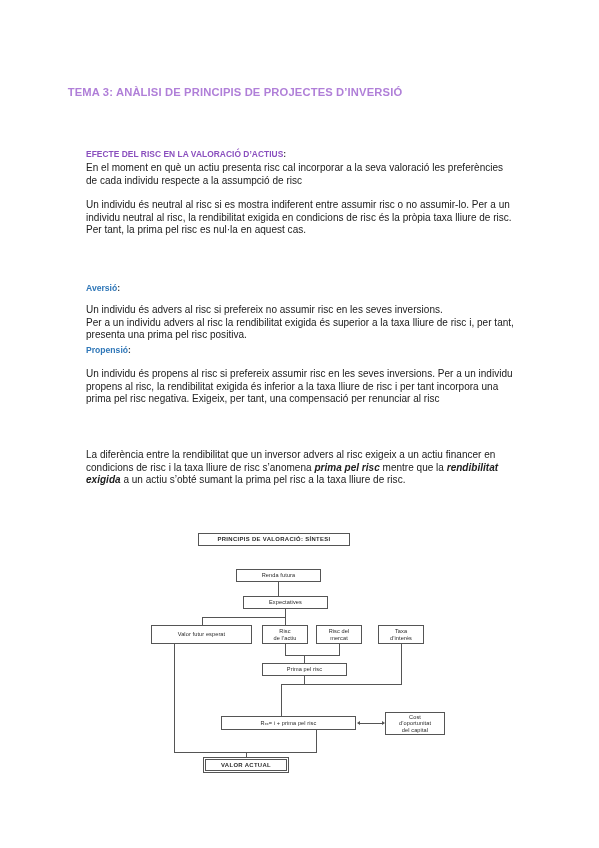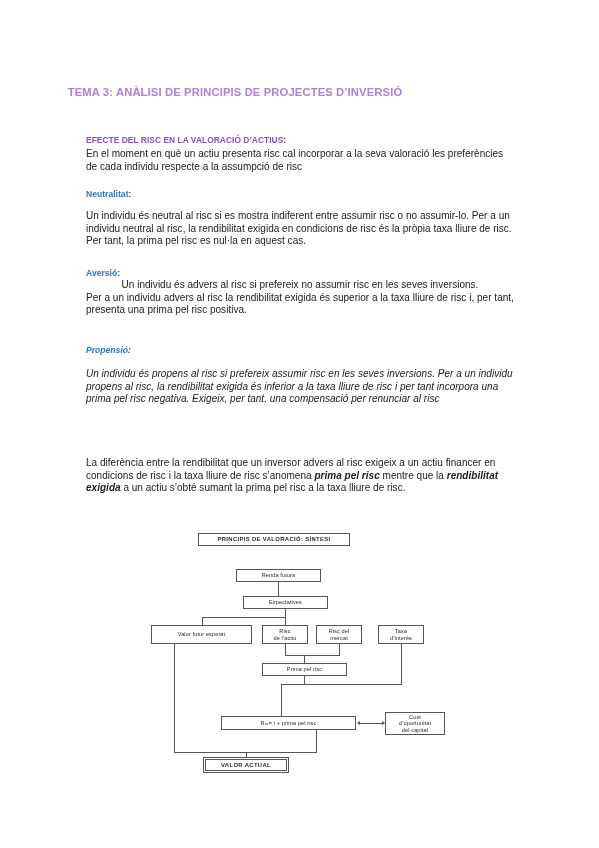--- a/index.html
+++ b/index.html
@@ -125,43 +125,42 @@
 </style>
 </head>
 <body>
 
 <div class="page">
 
   <h1 class="doc-title">TEMA 3: ANÀLISI DE PRINCIPIS DE PROJECTES D’INVERSIÓ</h1>
 
   <div class="content">
 
-    <div class="blk" style="top:135px;">
+    <div class="blk" style="top:149px;">
       <div class="h-purple"><span>EFECTE DEL RISC EN LA VALORACIÓ D’ACTIUS</span><span class="plain">:</span></div>
       <p class="body-text" style="margin-top:2px;">En el moment en què un actiu presenta risc cal incorporar a la seva valoració les preferències de cada individu respecte a la assumpció de risc</p>
     </div>
 
     <div class="blk" style="top:189px;">
-      <div class="h-blue"><span>Neutralitat</span><span class="plain">:</span></div>
       <p class="body-text" style="margin-top:10px;">Un individu és neutral al risc si es mostra indiferent entre assumir risc o no assumir-lo. Per a un individu neutral al risc, la rendibilitat exigida en condicions de risc és la pròpia taxa lliure de risc. Per tant, la prima pel risc es nul·la en aquest cas.</p>
     </div>
 
-    <div class="blk" style="top:268px;">
+    <div class="blk" style="top:283px;">
       <div class="h-blue"><span>Aversió</span><span class="plain">:</span></div>
-      <p class="body-text" style="text-align:center;">Un individu és advers al risc si prefereix no assumir risc en les seves inversions.</p>
+      <p class="body-text" style="margin-top:10px;">Un individu és advers al risc si prefereix no assumir risc en les seves inversions.</p>
       <p class="body-text"> Per a un individu advers al risc la rendibilitat exigida és superior a la taxa lliure de risc i, per tant, presenta una prima pel risc positiva.</p>
     </div>
 
-    <div class="blk" style="top:345px;font-style:italic;">
+    <div class="blk" style="top:345px;">
       <div class="h-blue"><span>Propensió</span><span class="plain">:</span></div>
       <p class="body-text" style="margin-top:12px;">Un individu és propens al risc si prefereix assumir risc en les seves inversions. Per a un individu propens al risc, la rendibilitat exigida és inferior a la taxa lliure de risc i per tant incorpora una prima pel risc negativa. Exigeix, per tant, una compensació per renunciar al risc</p>
     </div>
 
     <div class="blk" style="top:444px;">
-      <p class="body-text" style="margin-top:13px;"><span>La diferència entre la rendibilitat que un inversor  advers al risc exigeix  a un actiu financer en condicions de risc i la taxa lliure de risc s’anomena </span><i>prima pel risc</i><span> mentre que la </span><i>rendibilitat exigida</i><span> a un actiu s’obté sumant la prima pel risc a la taxa lliure de risc.</span></p>
+      <p class="body-text" style="margin-top:5px;"><span>La diferència entre la rendibilitat que un inversor  advers al risc exigeix  a un actiu financer en condicions de risc i la taxa lliure de risc s’anomena </span><i>prima pel risc</i><span> mentre que la </span><i>rendibilitat exigida</i><span> a un actiu s’obté sumant la prima pel risc a la taxa lliure de risc.</span></p>
     </div>
 
   </div>
 
   <div class="diagram">
 
     <div class="dbox bold" style="left:52px; top:0px; width:152px; height:13px;">PRINCIPIS DE VALORACIÓ: SÍNTESI</div>
 
     <div class="dbox" style="left:90px; top:36px; width:85px; height:13px;">Renda futura</div>
 

